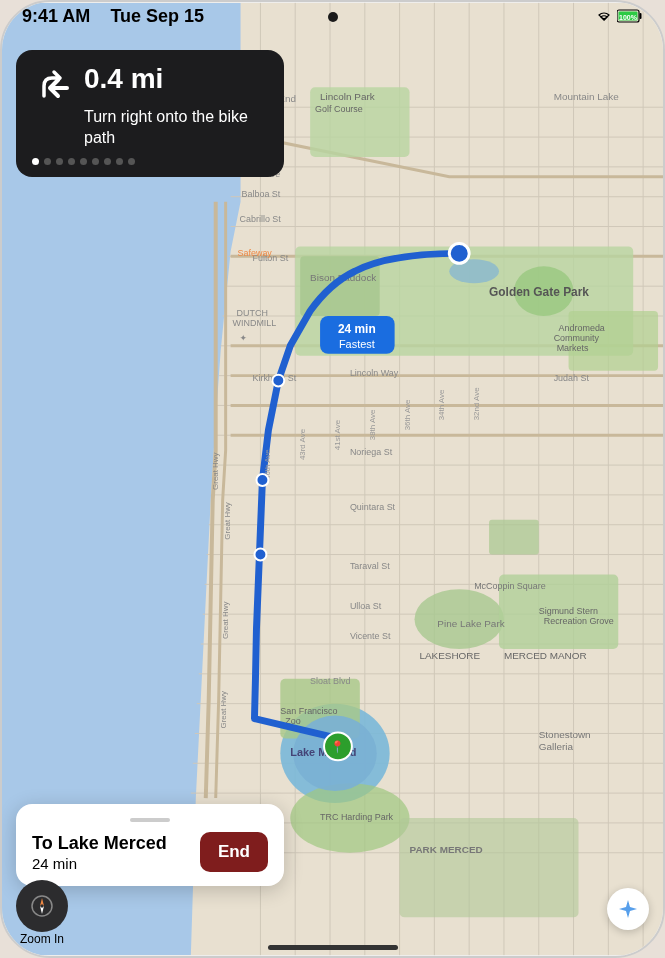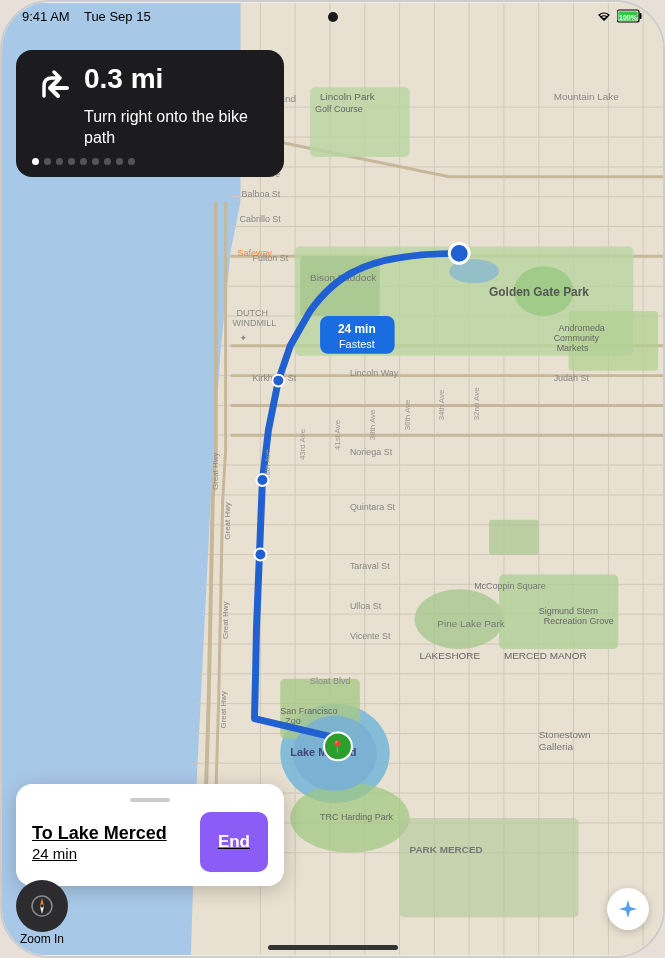--- a/index.html
+++ b/index.html
@@ -31,22 +31,22 @@
       right: 0;
       height: 28px;
       background: transparent;
       z-index: 100;
       display: flex;
       align-items: center;
       justify-content: space-between;
       padding: 0 20px;
     }
     .status-time {
-      font-size: 13px;
-      font-weight: 400;
+      font-size: 18px;
+      font-weight: 700;
       color: #000;
     }
     .status-right {
       display: flex;
       align-items: center;
       gap: 5px;
     }
 
     
     .map-area {
@@ -124,21 +124,20 @@
     .bottom-panel {
       position: absolute;
       bottom: 70px;
       left: 14px;
       width: 268px;
       background: #fff;
       border-radius: 16px;
       padding: 14px 16px;
       z-index: 50;
       box-shadow: 0 4px 20px rgba(0,0,0,0.2);
-      text-decoration: underline;
     }
     .bottom-handle {
       width: 40px;
       height: 4px;
       background: #ccc;
       border-radius: 2px;
       margin: 0 auto 10px;
     }
     .destination-row {
       display: flex;
@@ -152,27 +151,27 @@
       font-size: 18px;
       font-weight: 600;
       color: #000;
     }
     .destination-time {
       font-size: 15px;
       color: #000;
       margin-top: 1px;
     }
     .end-button {
-      background: #8b5cf6;
+      background: #7f1d1d;
       color: #fff;
       font-size: 17px;
       font-weight: 600;
       border: none;
       border-radius: 10px;
-      padding: 20px 18px;
+      padding: 10px 18px;
       cursor: pointer;
       margin-left: 12px;
     }
 
     
     .bottom-controls {
       position: absolute;
       bottom: 10px;
       left: 14px;
       display: flex;
@@ -446,21 +445,21 @@
   <div class="nav-card">
     <div class="nav-card-header">
       <div class="turn-arrow">
         <svg width="36" height="40" viewBox="0 0 36 40">
           <path d="M18,5 L18,22 M18,22 L10,14 M18,22 L26,14" stroke="#fff" stroke-width="4" fill="none" stroke-linecap="round" stroke-linejoin="round" transform="rotate(90,18,20)"></path>
 
           <path d="M10,28 L10,18 Q10,10 18,10 L26,10 L20,4 M26,10 L20,16" stroke="#fff" stroke-width="3.5" fill="none" stroke-linecap="round" stroke-linejoin="round"></path>
         </svg>
       </div>
       <div class="nav-text">
-        <div class="nav-distance">0.3 mi</div>
+        <div class="nav-distance">0.4 mi</div>
         <div class="nav-instruction">Turn right onto the bike path</div>
       </div>
     </div>
     <div class="nav-dots">
       <div class="nav-dot active"></div>
       <div class="nav-dot"></div>
       <div class="nav-dot"></div>
       <div class="nav-dot"></div>
       <div class="nav-dot"></div>
       <div class="nav-dot"></div>

